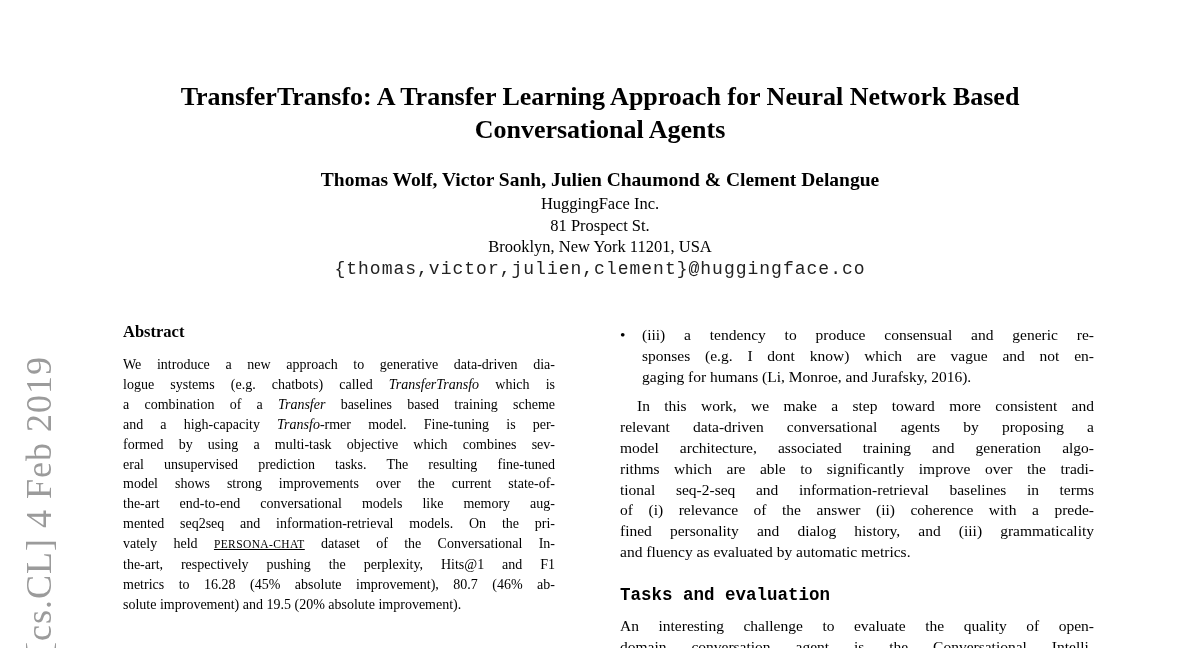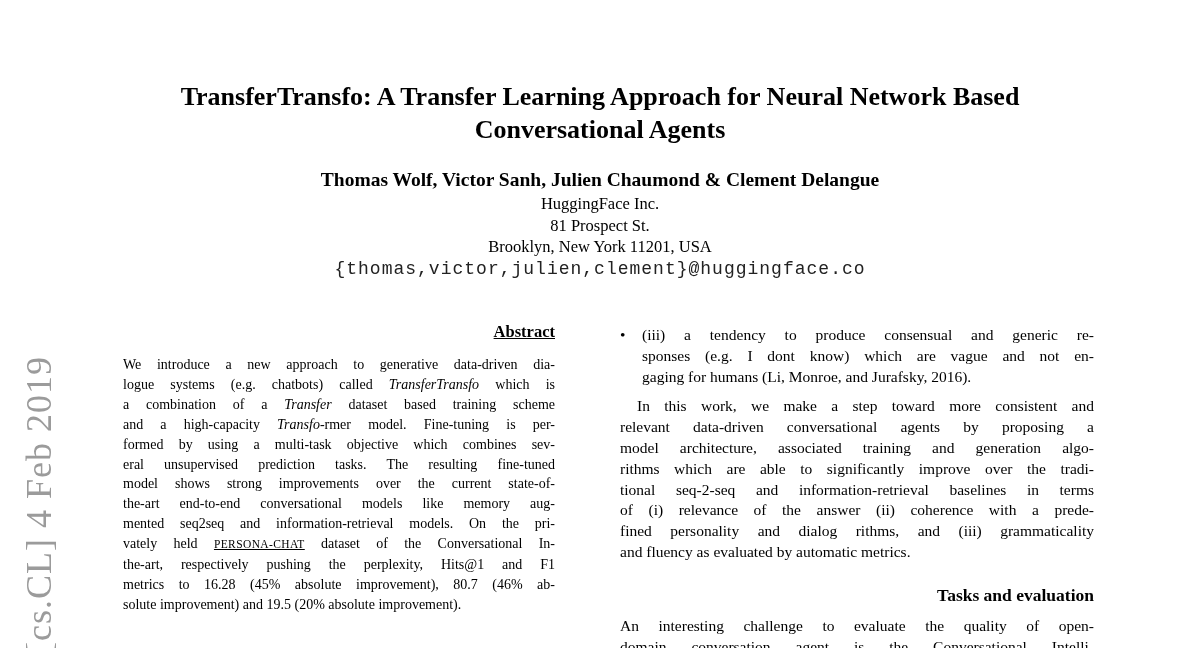--- a/index.html
+++ b/index.html
@@ -42,41 +42,41 @@
     line-height: 22px;
     color: #222222;
   }
 
   
   .col { position: absolute; }
   .col-left { left: 123px; top: 322px; width: 432px; }
   .col-right { left: 620px; top: 325px; width: 474px; }
 
   .abstract-heading {
-    font-size: 16.5px; font-weight: bold; text-align: right;
-    margin: 0 0 13px 0; line-height: 20px; text-decoration: underline;
+    font-size: 16.5px; font-weight: bold; text-align: left;
+    margin: 0 0 13px 0; line-height: 20px;
   }
   .abstract-body .tline { font-size: 14px; line-height: 19.9px; }
 
   .tline { text-align: justify; text-align-last: justify; }
   .tline.tlast { text-align-last: left; }
   .tline.tindent { text-indent: 17px; }
   .it { font-style: italic; }
   .sc { font-size: 0.82em; letter-spacing: 0.4px; text-decoration: underline; }
 
   .col-right .tline { font-size: 15.5px; line-height: 20.8px; }
 
   .bullet-item { display: flex; align-items: flex-start; }
   .bullet-glyph { width: 22px; font-size: 15.5px; line-height: 20.8px; }
   .bullet-text { flex: 1; }
 
   .para { margin-top: 9px; }
   .section-heading {
-    font-size: 17.5px; font-weight: bold; text-align: right;
-    margin: 21px 0 10px 0; line-height: 22px;
+    font-size: 17.5px; font-weight: bold; text-align: left;
+    margin: 21px 0 10px 0; line-height: 22px; font-family: Liberation Mono, monospace;
   }
   .para2 { margin-top: 0; }
 </style>
 </head>
 <body>
 
 <div class="page">
 
   <div class="arxiv-stamp" style="color: rgb(155, 155, 155);">[cs.CL] 4 Feb 2019</div>
 
@@ -90,21 +90,21 @@
     <div class="addr">81 Prospect St.</div>
     <div class="addr">Brooklyn, New York 11201, USA</div>
     <div class="email">{thomas,victor,julien,clement}@huggingface.co</div>
   </header>
 
   <section class="col col-left">
     <h2 class="abstract-heading">Abstract</h2>
     <div class="abstract-body">
         <div class="tline"><span>We introduce a new approach to generative data-driven dia-</span></div>
         <div class="tline"><span>logue systems (e.g. chatbots) called </span><span class="it">TransferTransfo</span><span> which is</span></div>
-        <div class="tline"><span>a combination of a </span><span class="it">Transfer</span><span> dataset based training scheme</span></div>
+        <div class="tline"><span>a combination of a </span><span class="it">Transfer</span><span> baselines based training scheme</span></div>
         <div class="tline"><span>and a high-capacity </span><span class="it">Transfo</span><span>-rmer model. Fine-tuning is per-</span></div>
         <div class="tline"><span>formed by using a multi-task objective which combines sev-</span></div>
         <div class="tline"><span>eral unsupervised prediction tasks. The resulting fine-tuned</span></div>
         <div class="tline"><span>model shows strong improvements over the current state-of-</span></div>
         <div class="tline"><span>the-art end-to-end conversational models like memory aug-</span></div>
         <div class="tline"><span>mented seq2seq and information-retrieval models. On the pri-</span></div>
         <div class="tline"><span>vately held </span><span class="sc">PERSONA-CHAT</span><span> dataset of the Conversational In-</span></div>
         <div class="tline"><span>the-art, respectively pushing the perplexity, Hits@1 and F1</span></div>
         <div class="tline"><span>metrics to 16.28 (45% absolute improvement), 80.7 (46% ab-</span></div>
         <div class="tline tlast"><span>solute improvement) and 19.5 (20% absolute improvement).</span></div>
@@ -120,21 +120,21 @@
           <div class="tline tlast"><span>gaging for humans (Li, Monroe, and Jurafsky, 2016).</span></div>
         </div>
     </div>
     <div class="para">
         <div class="tline tindent"><span>In this work, we make a step toward more consistent and</span></div>
         <div class="tline"><span>relevant data-driven conversational agents by proposing a</span></div>
         <div class="tline"><span>model architecture, associated training and generation algo-</span></div>
         <div class="tline"><span>rithms which are able to significantly improve over the tradi-</span></div>
         <div class="tline"><span>tional seq-2-seq and information-retrieval baselines in terms</span></div>
         <div class="tline"><span>of (i) relevance of the answer (ii) coherence with a prede-</span></div>
-        <div class="tline"><span>fined personality and dialog rithms, and (iii) grammaticality</span></div>
+        <div class="tline"><span>fined personality and dialog history, and (iii) grammaticality</span></div>
         <div class="tline tlast"><span>and fluency as evaluated by automatic metrics.</span></div>
       </div>
     <h2 class="section-heading">Tasks and evaluation</h2>
     <div class="para para2">
         <div class="tline"><span>An interesting challenge to evaluate the quality of open-</span></div>
         <div class="tline"><span>domain conversation agent is the Conversational Intelli-</span></div>
       </div>
   </section>
 
 </div>

